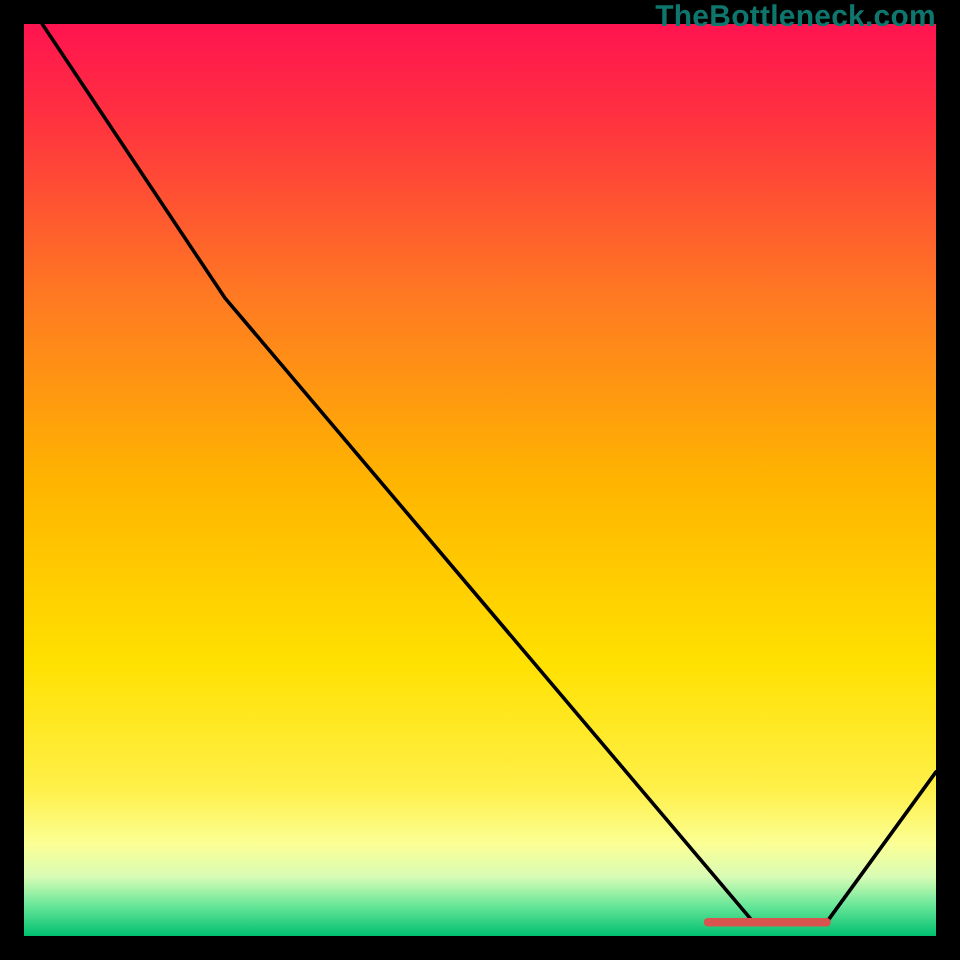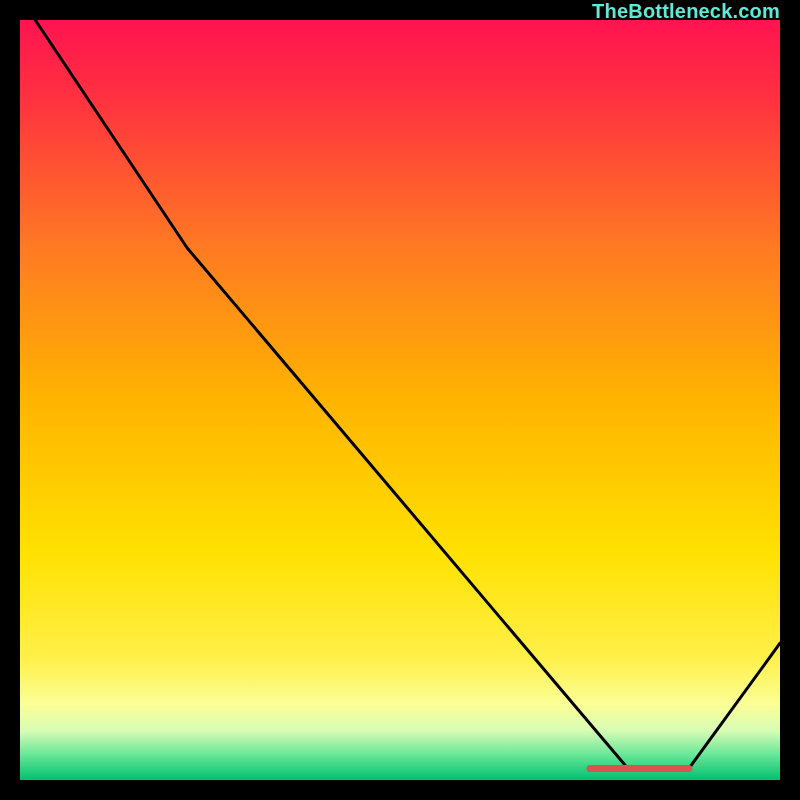--- a/index.html
+++ b/index.html
@@ -26,23 +26,23 @@
   .plot svg {
     width: 760px;
     height: 760px;
     display: block;
   }
   .watermark {
     position: absolute;
     top: 0;
     right: 20px;
     font-family: Arial, Helvetica, sans-serif;
-    font-size: 20px;
+    font-size: 25px;
     font-weight: 600;
-    color: #5eead4;
+    color: #0f766e;
     letter-spacing: 0.2px;
     user-select: none;
   }
 </style>
 </head>
 <body>
 
 <div class="stage">
 
   <div class="plot">

